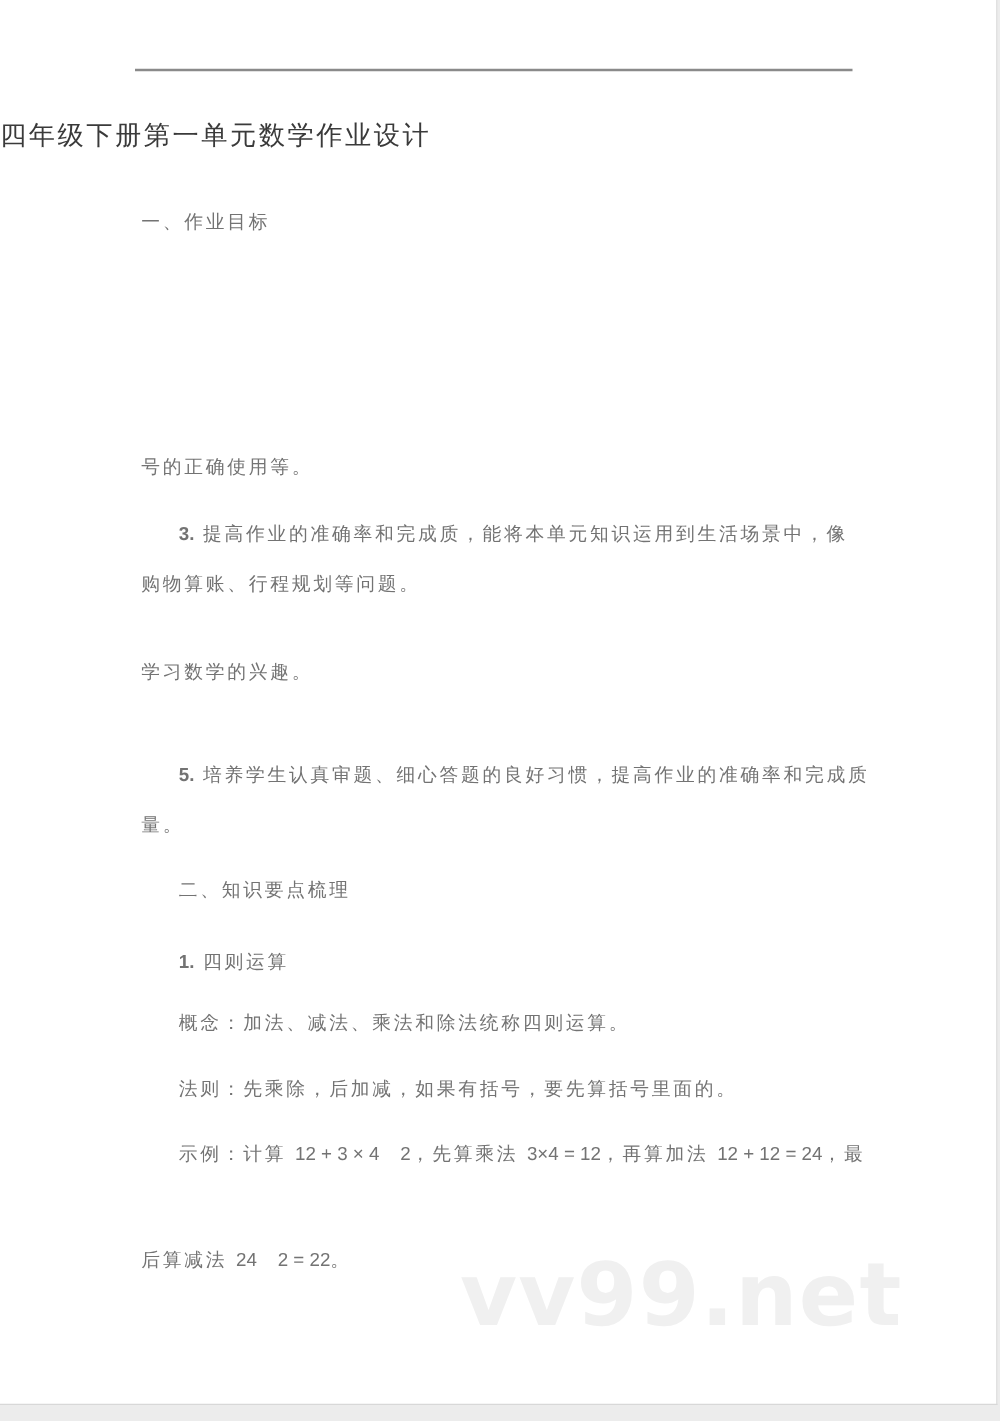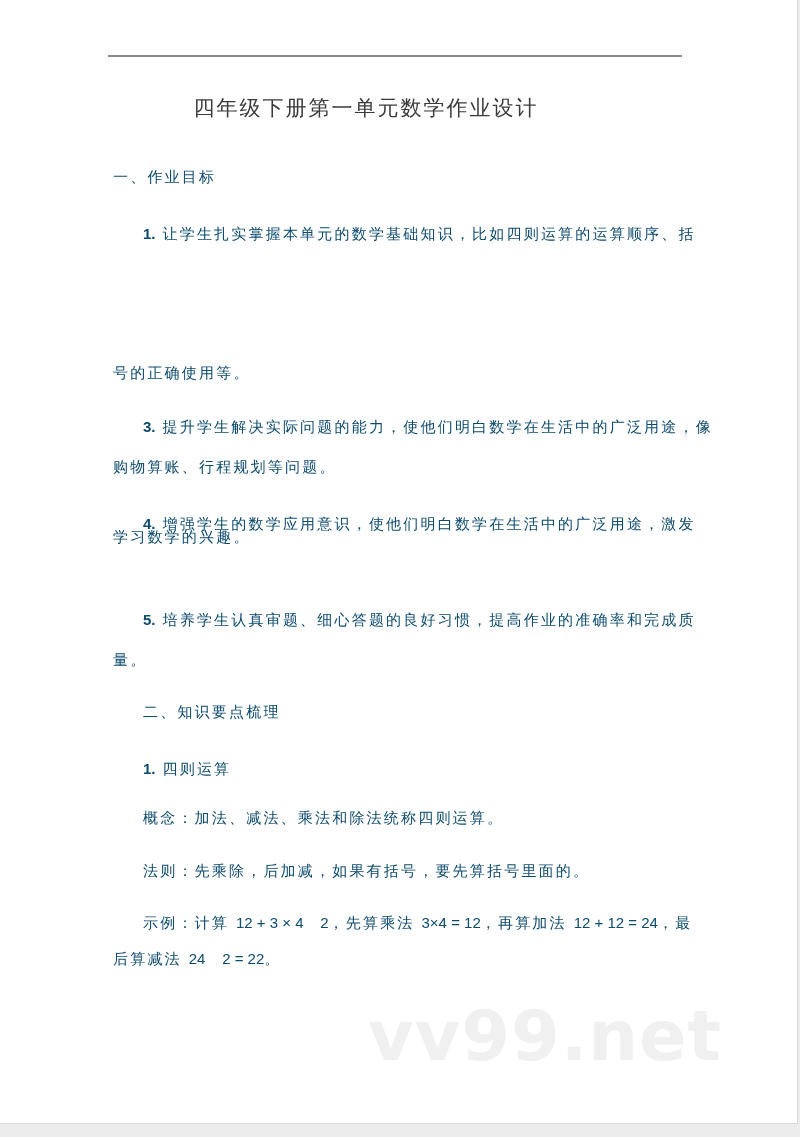--- a/index.html
+++ b/index.html
@@ -11,62 +11,60 @@
     }
     .page {
       position: absolute; left: 0; top: 0; width: 797px; height: 1123px;
       background: #fff; border-right: 1px solid #d8d8d8; border-bottom: 1px solid #d8d8d8;
     }
     .top-rule {
       position: absolute; left: 108px; top: 55px; width: 574px; height: 2px;
       background: #8a8a8a;
     }
     .title {
-      position: absolute; left: 0; width: 732px; top: 94px; text-align: center;
+      position: absolute; left: 0; width: 732px; top: 94px; 
       font-size: 21px; letter-spacing: 2px; color: #3a3a3a;
     }
     .line {
       position: absolute; left: 113px; font-size: 15px; letter-spacing: 2.2px;
-      color: #0c4a6e; white-space: nowrap;
+      color: #737373; white-space: nowrap;
     }
     .indent { left: 143px; }
     .num { font-family: "Liberation Sans", sans-serif; font-weight: bold; letter-spacing: 0; }
     .math { font-family: "Liberation Sans", sans-serif; letter-spacing: 0; white-space: pre; text-align: right; }
     .watermark {
       position: absolute; left: 368px; top: 995px;
       font-family: "DejaVu Sans", sans-serif; font-weight: bold; font-size: 70px;
       color: #f0f0f0; letter-spacing: 1px;
     }
   </style>
 </head>
 <body>
 
 <div class="page">
   <div class="top-rule"></div>
   <div class="title">四年级下册第一单元数学作业设计</div>
 
   <div class="line" style="top:168px">一、作业目标</div>
 
-  <div class="line indent" style="top:225px"><span class="num">1.</span> <span>让学生扎实掌握本单元的数学基础知识，比如四则运算的运算顺序、括</span></div>
 
   <div class="line" style="top:364px">号的正确使用等。</div>
 
-  <div class="line indent" style="top:418px"><span class="num">3.</span> <span>提升学生解决实际问题的能力，使他们明白数学在生活中的广泛用途，像</span></div>
+  <div class="line indent" style="top:418px"><span class="num">3.</span> <span>提高作业的准确率和完成质，能将本单元知识运用到生活场景中，像</span></div>
   <div class="line" style="top:458px">购物算账、行程规划等问题。</div>
 
-  <div class="line indent" style="top:515px"><span class="num">4.</span> <span>增强学生的数学应用意识，使他们明白数学在生活中的广泛用途，激发</span></div>
   <div class="line" style="top:528px">学习数学的兴趣。</div>
 
   <div class="line indent" style="top:611px"><span class="num">5.</span> <span>培养学生认真审题、细心答题的良好习惯，提高作业的准确率和完成质</span></div>
   <div class="line" style="top:651px">量。</div>
 
   <div class="line indent" style="top:703px">二、知识要点梳理</div>
 
   <div class="line indent" style="top:760px"><span class="num">1.</span> <span>四则运算</span></div>
 
   <div class="line indent" style="top:809px">概念：加法、减法、乘法和除法统称四则运算。</div>
   <div class="line indent" style="top:862px">法则：先乘除，后加减，如果有括号，要先算括号里面的。</div>
 
   <div class="line indent" style="top:914px"><span>示例：计算 </span><span class="math">12 + 3 × 4    2</span><span>，先算乘法 </span><span class="math">3×4 = 12</span><span>，再算加法 </span><span class="math">12 + 12 = 24</span><span>，最</span></div>
-  <div class="line" style="top:950px"><span>后算减法 </span><span class="math">24    2 = 22</span><span>。</span></div>
+  <div class="line" style="top:999px"><span>后算减法 </span><span class="math">24    2 = 22</span><span>。</span></div>
 
   <div class="watermark">vv99.net</div>
 </div>
 
 </body></html>

